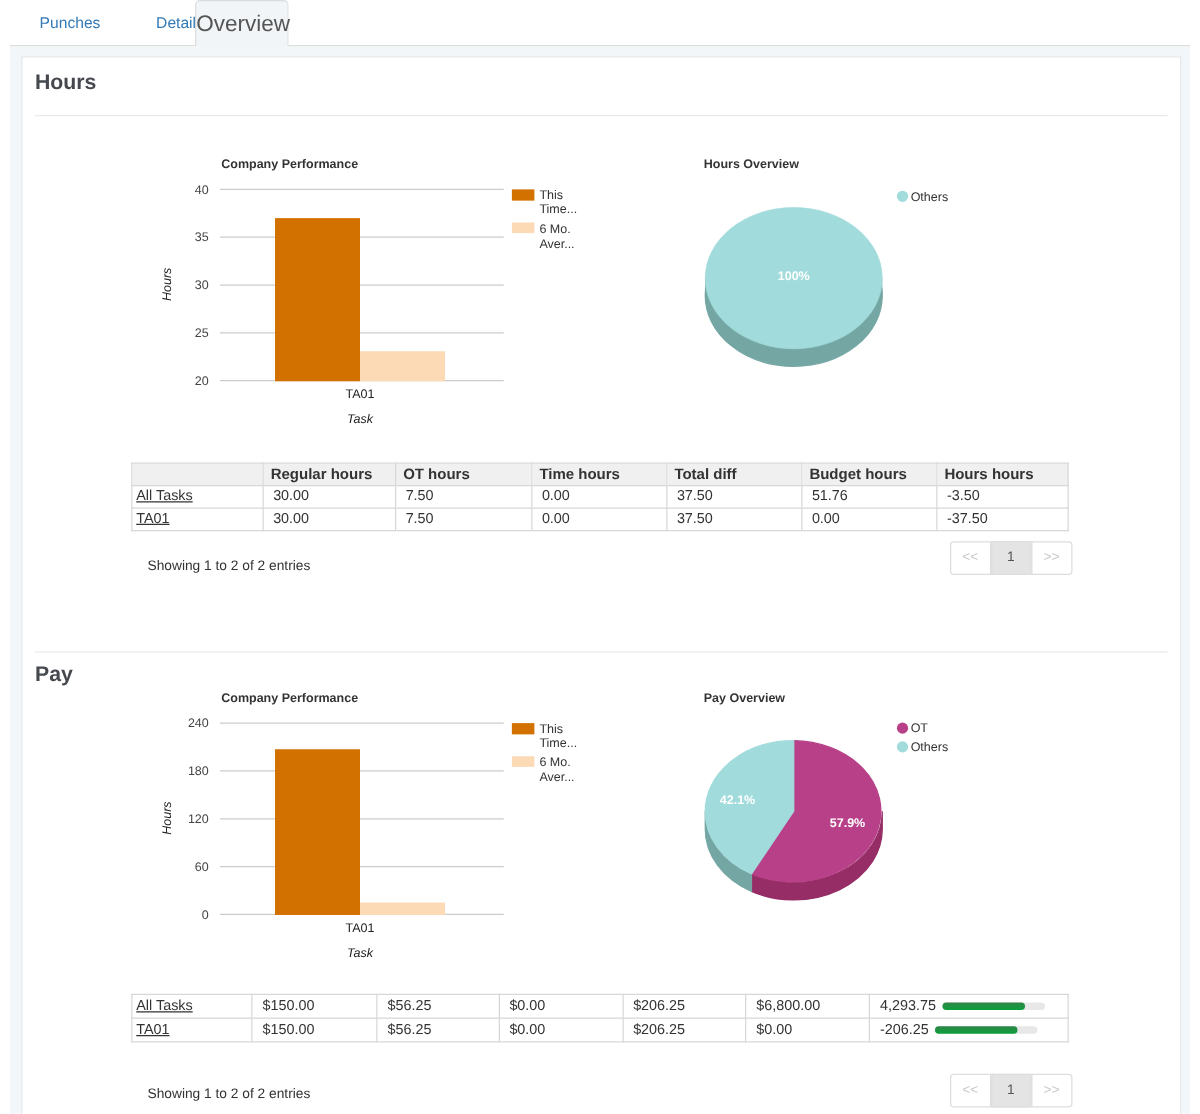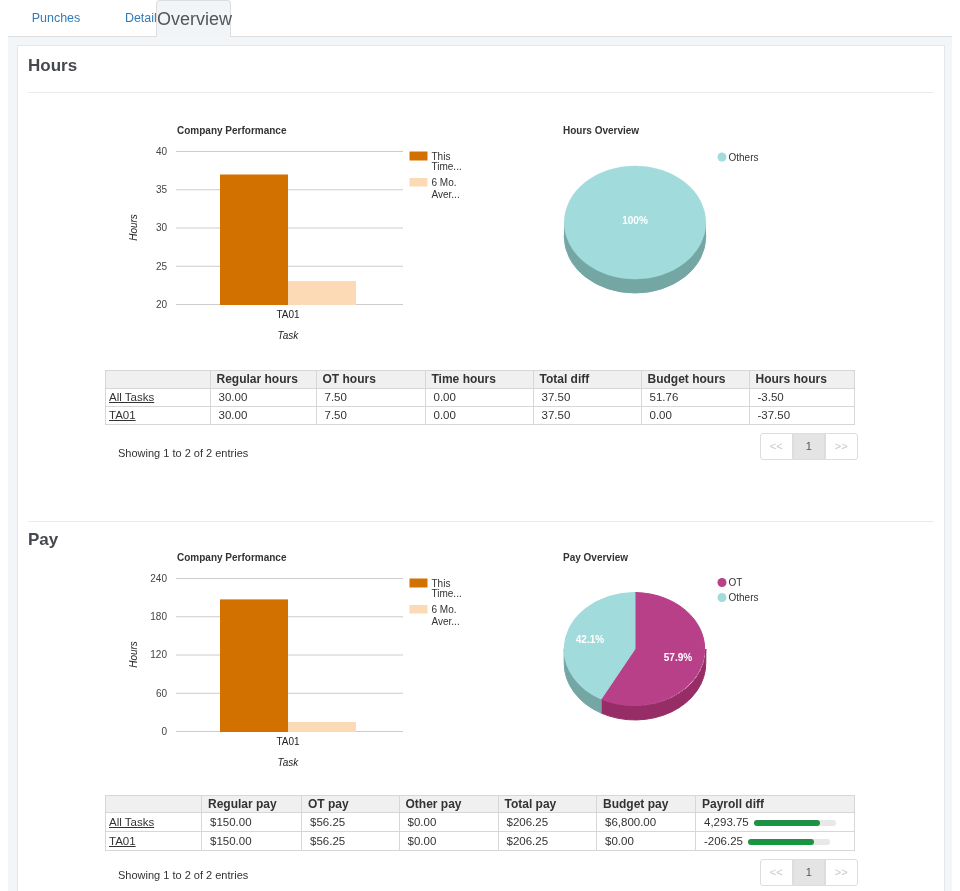--- a/index.html
+++ b/index.html
@@ -197,29 +197,20 @@
     <colgroup>
         <col style="width:96px">
         <col style="width:100px">
         <col style="width:97.5px">
         <col style="width:99px">
         <col style="width:98.5px">
         <col style="width:99px">
         <col style="width:159px">
       </colgroup>
     <tbody>
-        <tr>
-          <th></th>
-          <th>Regular pay</th>
-          <th>OT pay</th>
-          <th>Other pay</th>
-          <th>Total pay</th>
-          <th>Budget pay</th>
-          <th>Payroll diff</th>
-        </tr>
     <tr>
           <td>All Tasks</td>
           <td>$150.00</td>
           <td>$56.25</td>
           <td>$0.00</td>
           <td>$206.25</td>
           <td>$6,800.00</td>
           <td>4,293.75<span class="pbar"><i></i></span></td>
         </tr>
     <tr>

